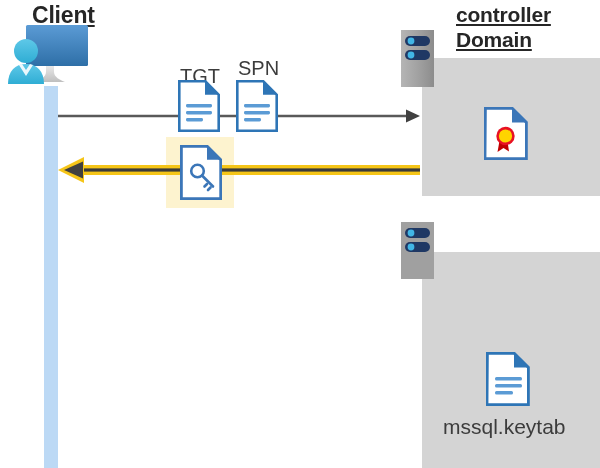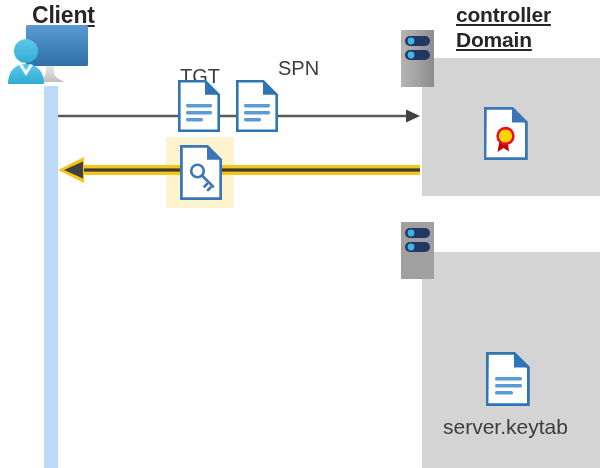--- a/index.html
+++ b/index.html
@@ -18,21 +18,21 @@
   
   #lifeline{position:absolute;left:44px;top:86px;width:14px;height:382px;background:#bcd9f5;}
 
   
   #client-title{left:32px;top:2px;font-size:23px;}
   #dc-title{left:456px;top:2px;font-size:21px;line-height:25px;width:140px;}
   #linux-title{left:456px;top:226px;font-size:21px;line-height:25px;}
   #keytab-label{left:443px;top:415px;font-size:21px;color:#3c3c3c;}
   .doc-cap{font-size:20px;color:#3c3c3c;}
   #tgt-cap{left:180px;top:57px;margin-top:8px;}
-  #spn-cap{left:238px;top:57px;margin-left:40px;}
+  #spn-cap{left:238px;top:57px;}
 
   
   #client-icon{left:6px;top:22px;width:90px;height:66px;}
 
   
   .rack{position:absolute;width:33px;height:57px;}
 
   
   .docicon{position:absolute;}
 
@@ -197,15 +197,15 @@
       <path d="M1.4 1.4 h27 l14 14 v37.2 h-41.4 z" fill="#ffffff" stroke="#2e75b6" stroke-width="2.8"></path>
       <path d="M28 1.4 l14 14 h-14 z" fill="#2e75b6"></path>
       <g fill="#5b9bd5">
         <rect x="9" y="25" width="27" height="3.6" rx="1.5"></rect>
         <rect x="9" y="32" width="27" height="3.6" rx="1.5"></rect>
         <rect x="9" y="39" width="18" height="3.6" rx="1.5"></rect>
       </g>
     </svg>
   </div>
 
-  <div class="abs" id="keytab-label">server.keytab</div>
+  <div class="abs" id="keytab-label">mssql.keytab</div>
 
 </div>
 
 </body></html>

